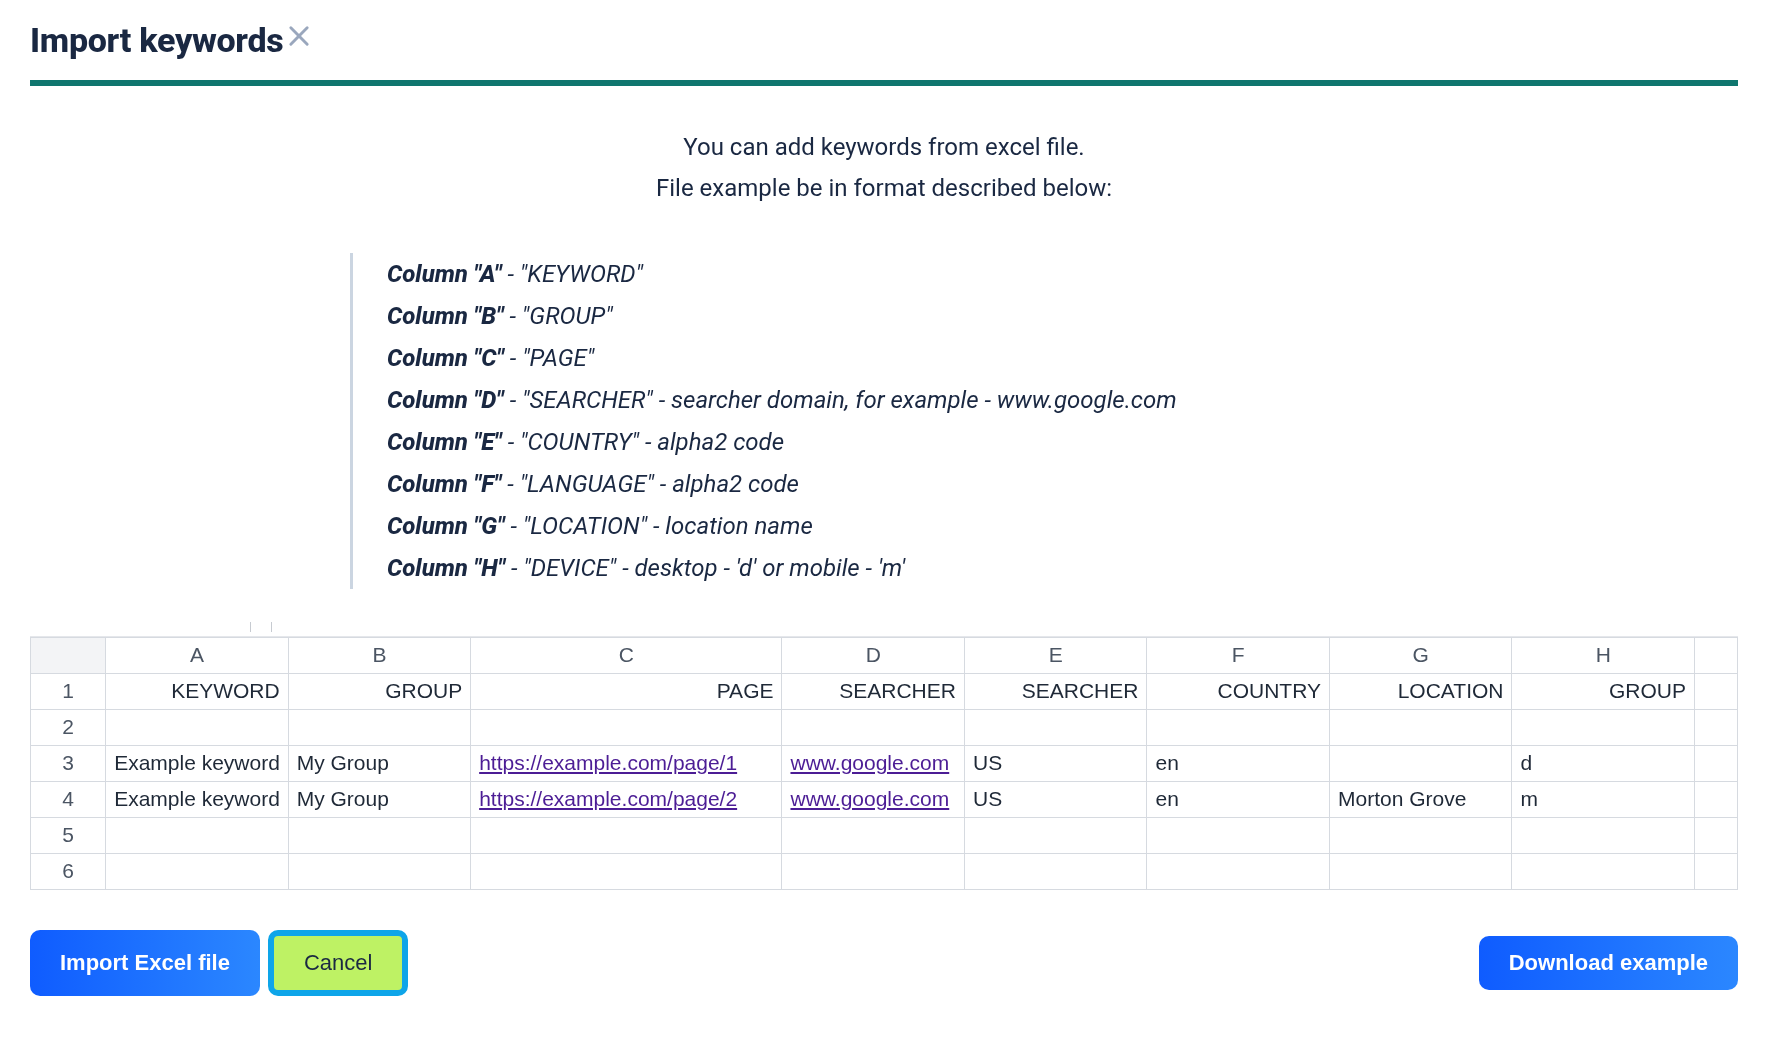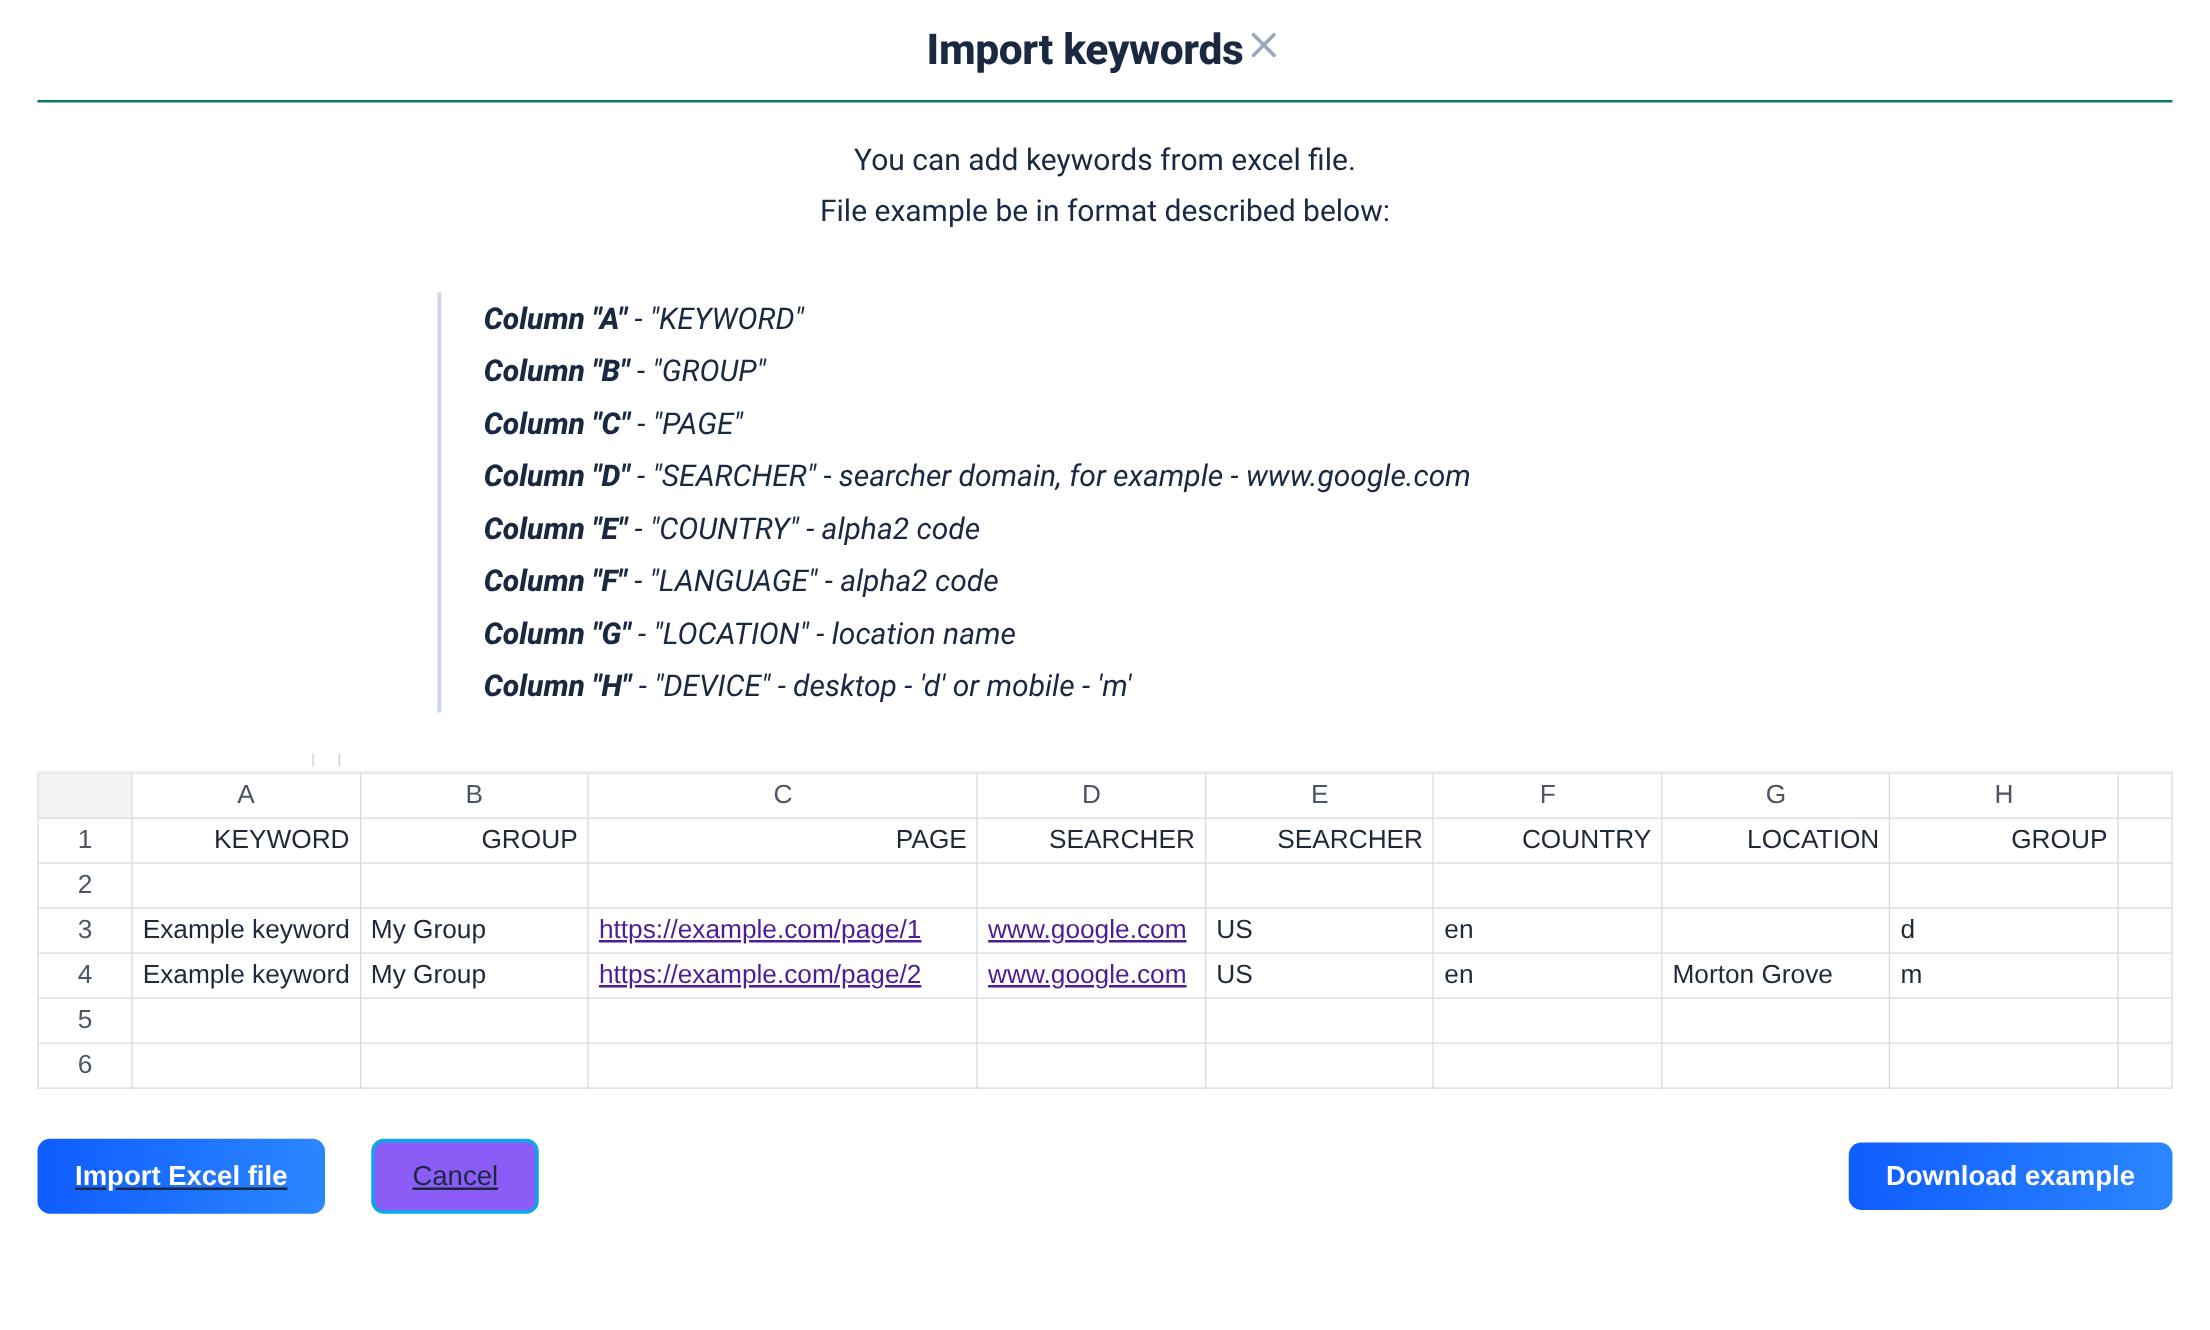--- a/index.html
+++ b/index.html
@@ -7,25 +7,25 @@
     font-family: -apple-system, BlinkMacSystemFont, "Segoe UI", Roboto, Helvetica, Arial, sans-serif;
     background: #fff;
     color: #1a2842;
     width: 1768px;
   }
   .dialog {
     padding: 20px 30px 40px 30px;
   }
   .dialog-header {
     display: flex;
-    justify-content: center;
+    justify-content: flex-start;
     align-items: flex-start;
     padding-bottom: 20px;
-    border-bottom: 2px solid #0f766e;
-    margin-bottom: 26px;
+    border-bottom: 6px solid #0f766e;
+    margin-bottom: 41px;
   }
   .dialog-title {
     font-size: 34px;
     font-weight: 800;
     color: #1a2842;
     letter-spacing: -0.3px;
   }
   .close-btn {
     color: #9aa7bd;
     cursor: pointer;
@@ -128,38 +128,38 @@
     border-left: 1px solid #c7cbd1;
     border-right: 1px solid #c7cbd1;
   }
 
   
   .dialog-footer {
     display: flex;
     justify-content: space-between;
     align-items: center;
   }
-  .footer-left { display: flex; gap: 37px; text-decoration: underline; }
+  .footer-left { display: flex; gap: 8px; }
   .btn {
     font-size: 22px;
     font-weight: 600;
     padding: 16px 30px;
     border-radius: 10px;
     cursor: pointer;
     border: none;
     line-height: 1;
   }
   .btn-primary {
     background: linear-gradient(90deg, #0f5cff 0%, #2b87ff 100%);
     color: #fff;
   }
   .btn-secondary {
-    background: #8b5cf6;
-    color: #1a2842;
-    border: 3px solid #0ea5e9;
+    background: #bef264;
+    color: #1a2842;
+    border: 6px solid #0ea5e9;
     font-weight: 500;
   }
 </style>
 </head>
 <body>
 
 <div class="dialog">
   <div class="dialog-header">
     <div class="dialog-title">Import keywords</div>
     <div class="close-btn">

